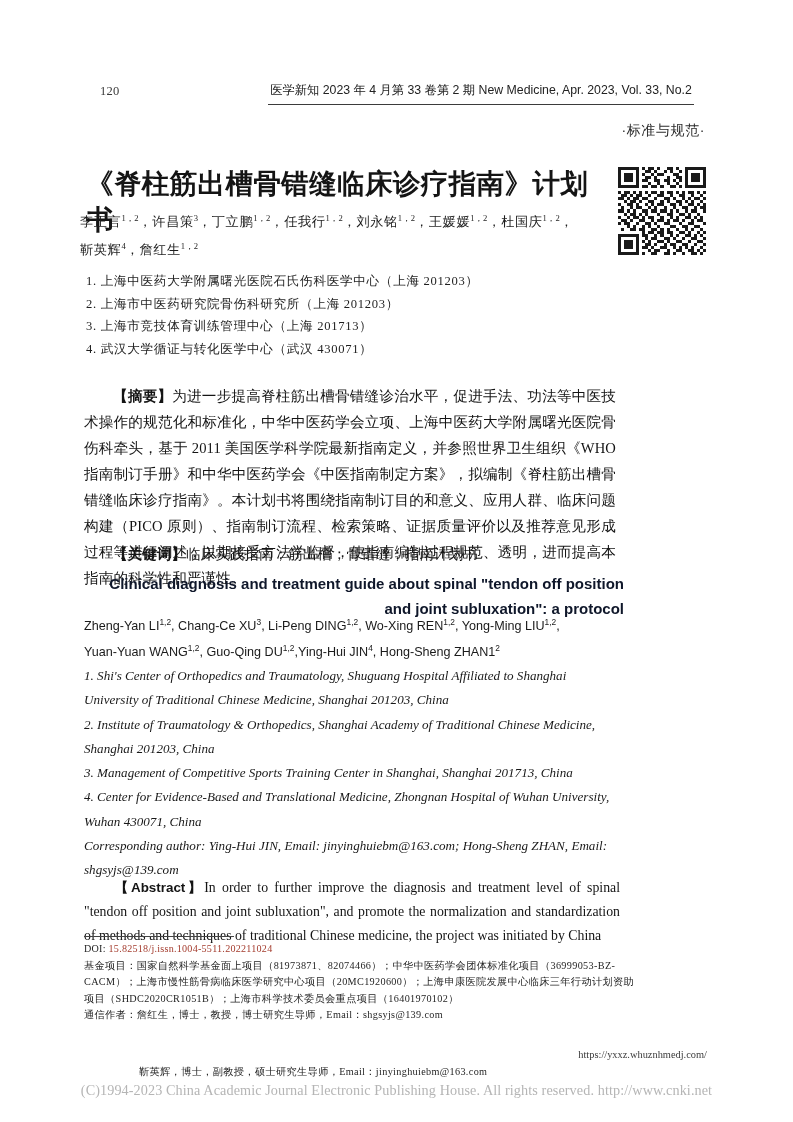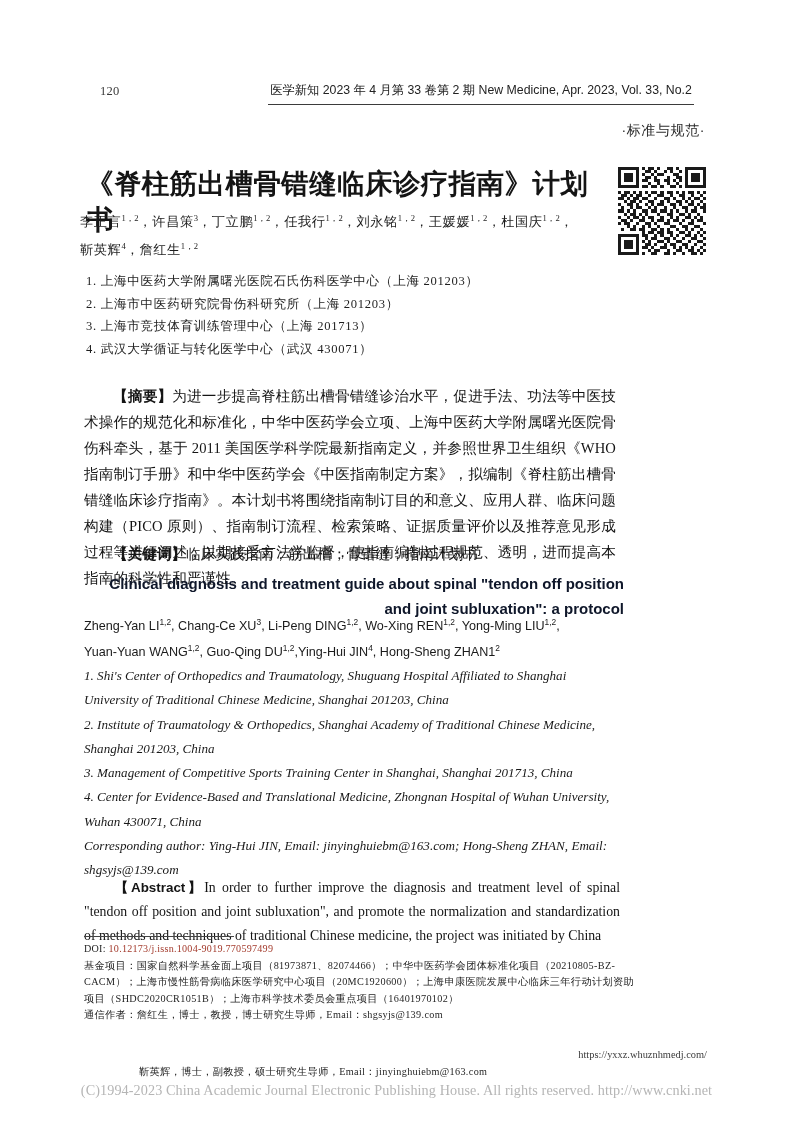--- a/index.html
+++ b/index.html
@@ -540,23 +540,23 @@
   </div>
 
   <p class="abs-en">
     <span class="indent"></span><span class="lead">【Abstract】</span><span>In order to further improve the diagnosis and treatment level of spinal "tendon off position and joint subluxation", and promote the normalization and standardization of methods and techniques of traditional Chinese medicine, the project was initiated by China</span>
   </p>
 
   <div class="fn-rule"></div>
   <div class="footnote">
     <div class="doi-line">
       <span>DOI:</span>
-      <span class="doi-val">10.12173/j.issn.1004-9019.770597499</span>
+      <span class="doi-val">15.82518/j.issn.1004-5511.202211024</span>
     </div>
-    <div class="fund">基金项目：国家自然科学基金面上项目（81973871、82074466）；中华中医药学会团体标准化项目（20210805-BZ-CACM）；上海市慢性筋骨病临床医学研究中心项目（20MC1920600）；上海申康医院发展中心临床三年行动计划资助项目（SHDC2020CR1051B）；上海市科学技术委员会重点项目（16401970102）</div>
+    <div class="fund">基金项目：国家自然科学基金面上项目（81973871、82074466）；中华中医药学会团体标准化项目（36999053-BZ-CACM）；上海市慢性筋骨病临床医学研究中心项目（20MC1920600）；上海申康医院发展中心临床三年行动计划资助项目（SHDC2020CR1051B）；上海市科学技术委员会重点项目（16401970102）</div>
     <div class="corr">通信作者：詹红生，博士，教授，博士研究生导师，Email：shgsyjs@139.com</div>
     <div class="corr corr-2">靳英辉，博士，副教授，硕士研究生导师，Email：jinyinghuiebm@163.com</div>
   </div>
 
   <div class="site-url">https://yxxz.whuznhmedj.com/</div>
 
   <div class="cnki">(C)1994-2023 China Academic Journal Electronic Publishing House. All rights reserved.    http://www.cnki.net</div>
 
 </div>
 

